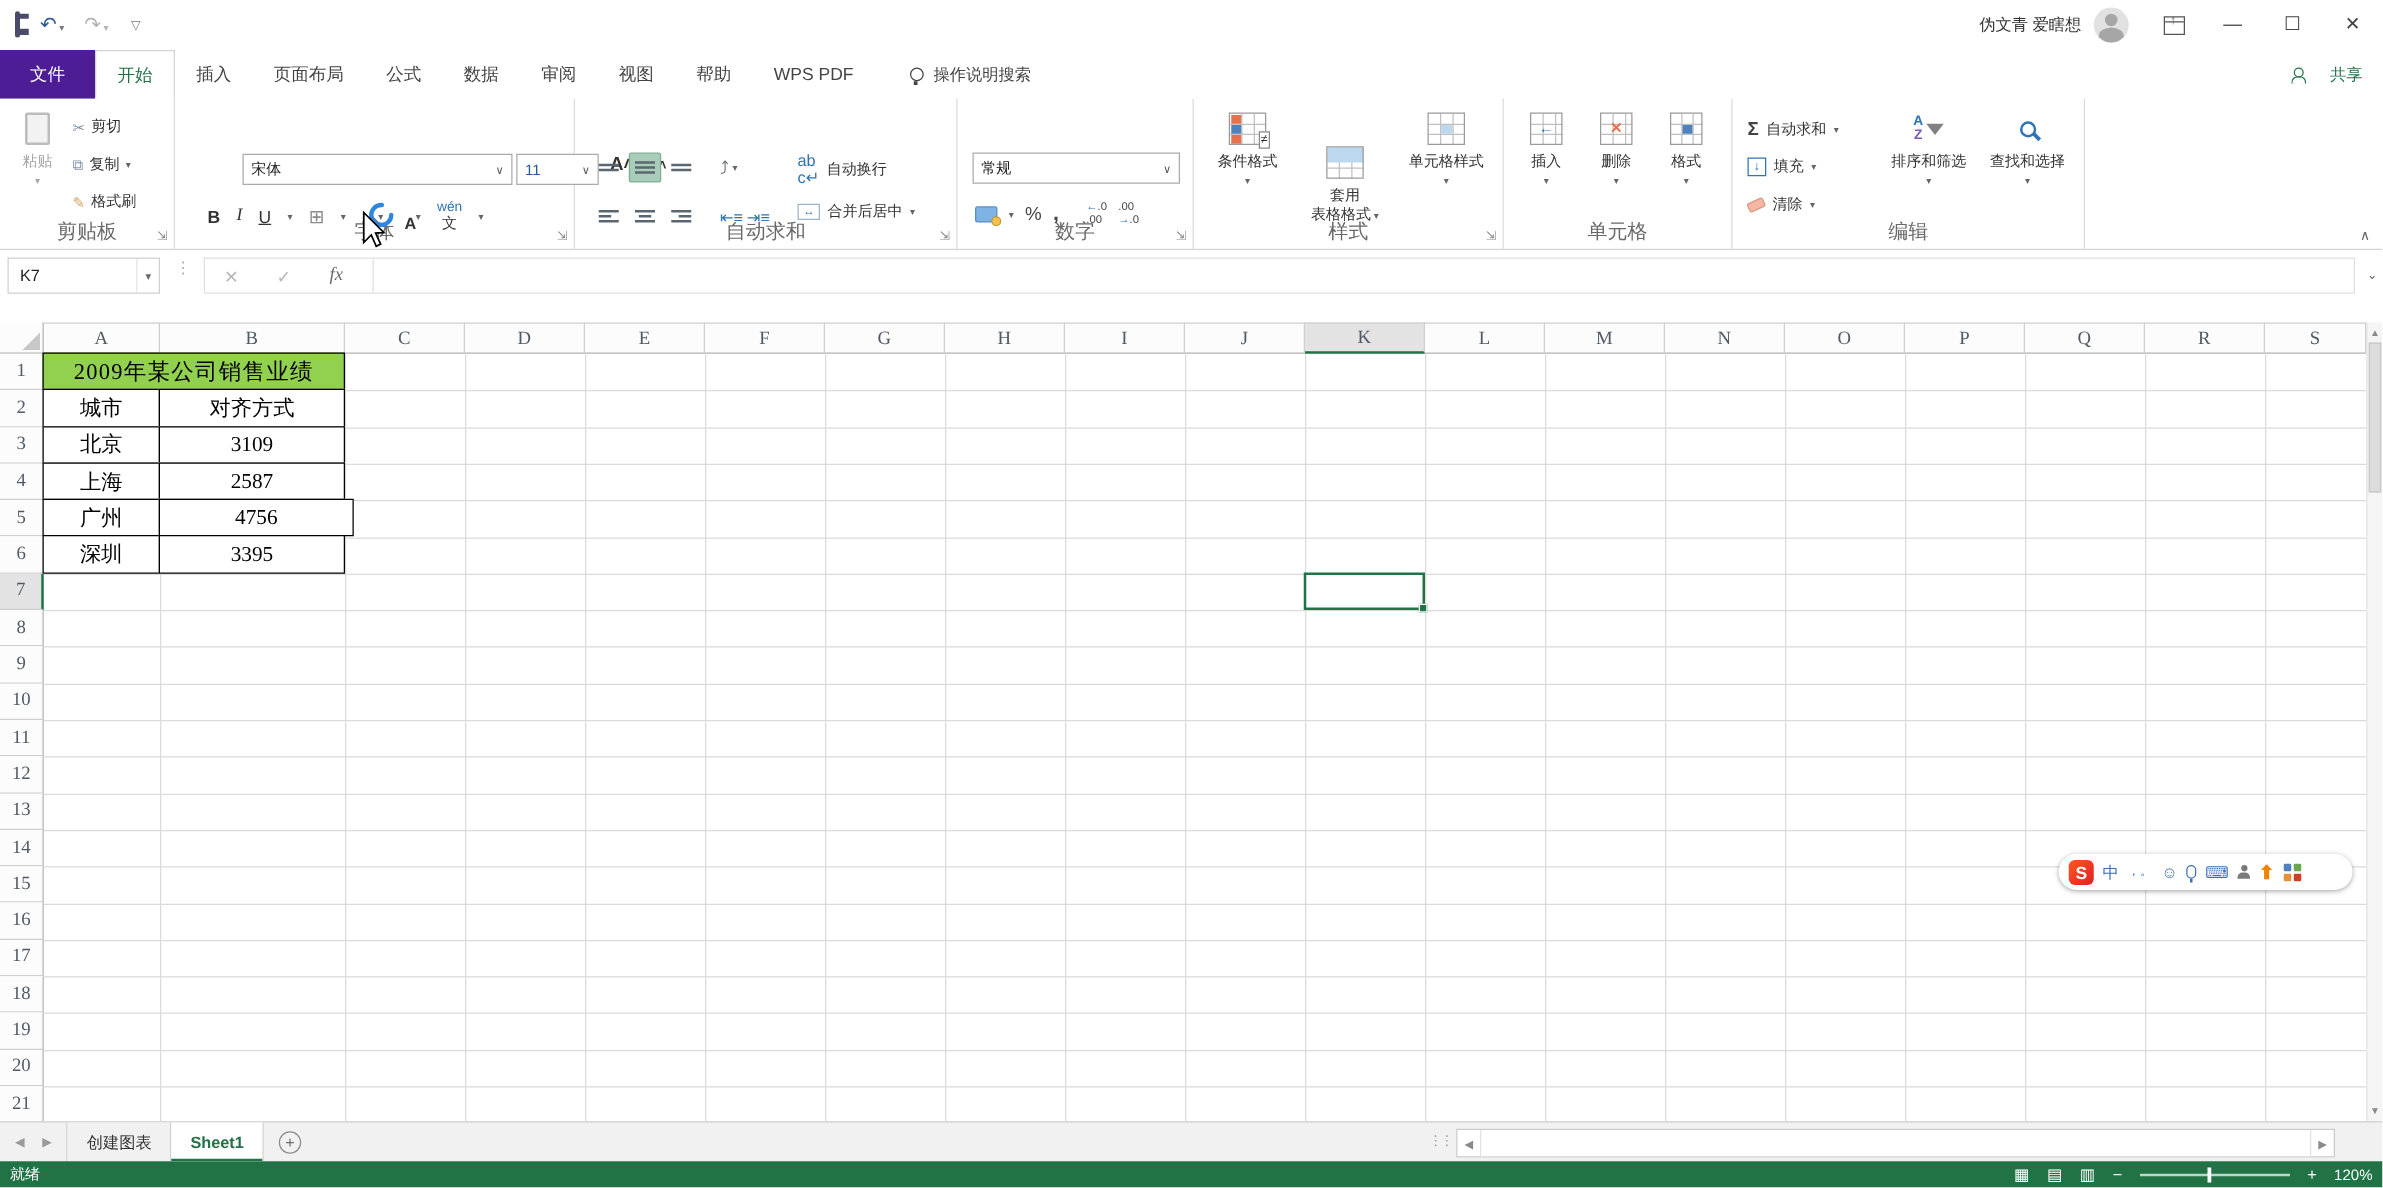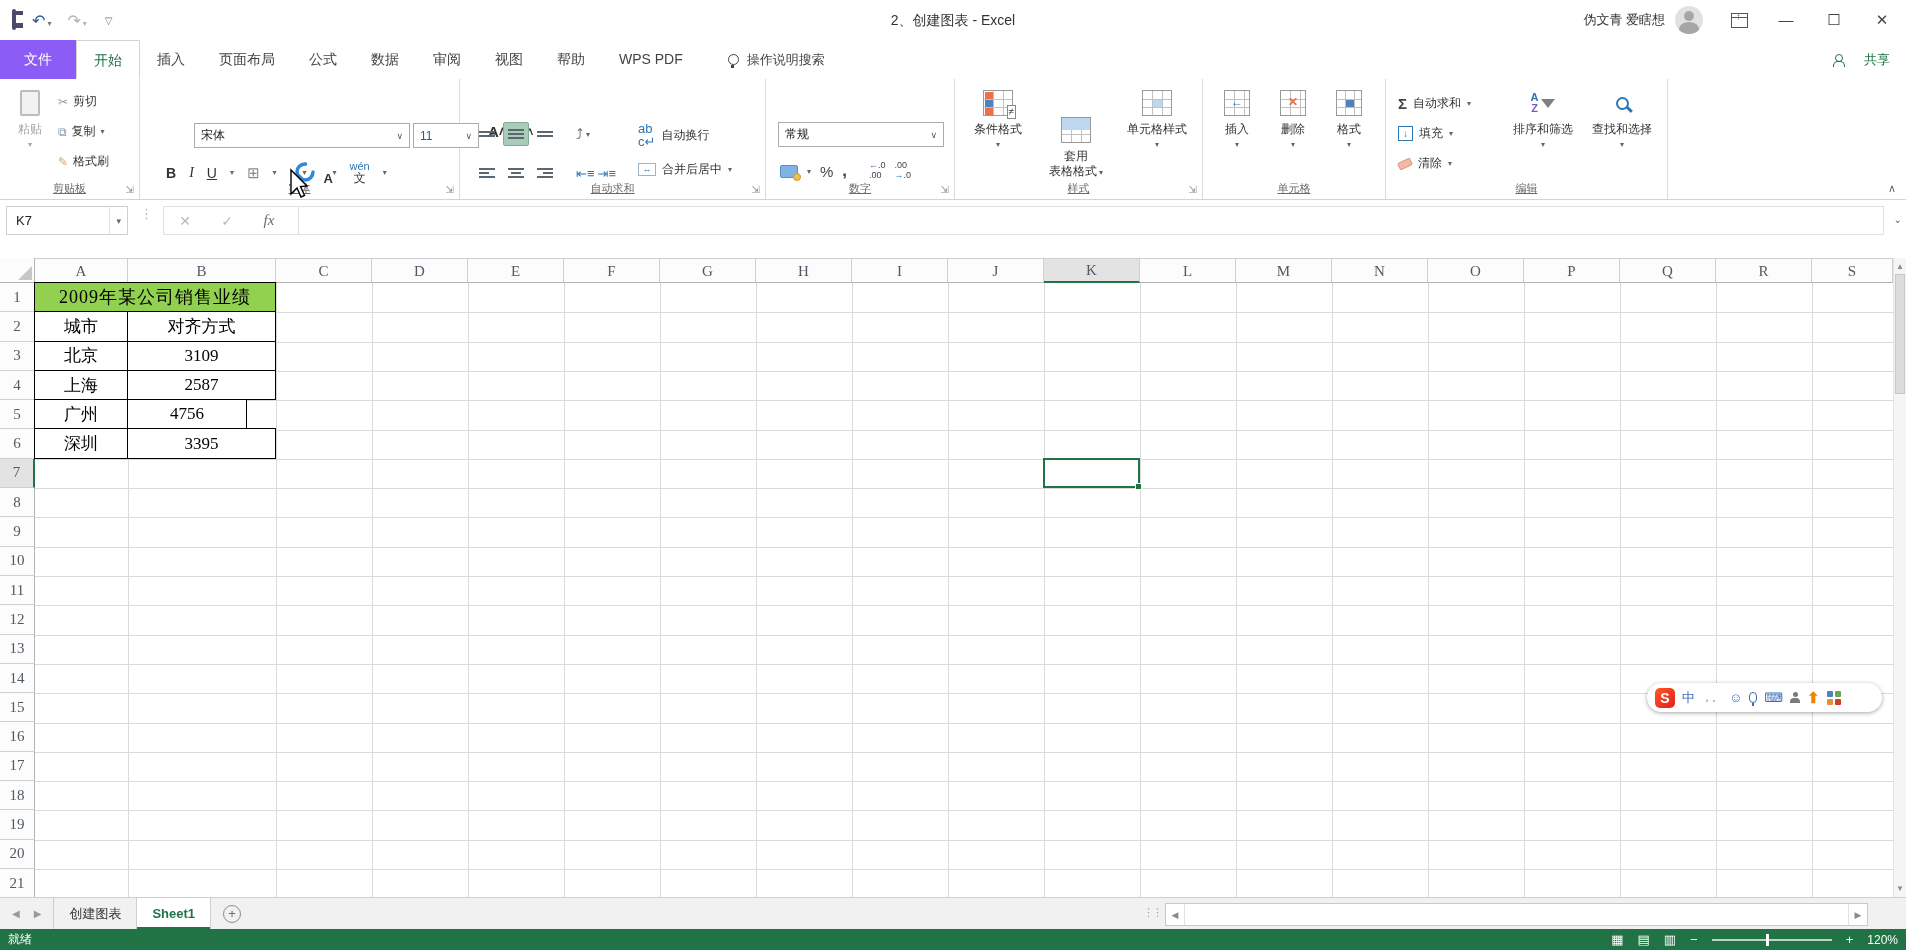--- a/index.html
+++ b/index.html
@@ -22,34 +22,34 @@
   .avatar:before { content:""; position:absolute; left:9px; top:5px; width:10px; height:10px; border-radius:50%; background:#a6a6a6; }
   .avatar:after { content:""; position:absolute; left:4px; top:16px; width:20px; height:14px; border-radius:50% 50% 0 0; background:#a6a6a6; }
   .ribbondisp { width:17px; height:15px; border:1px solid #555; position:relative; margin:0 14px; }
   .ribbondisp:before { content:"↑"; position:absolute; top:-3px; left:4px; font-size:10px; color:#555; }
   .ribbondisp:after { content:""; position:absolute; top:3px; left:0; right:0; height:1px; background:#555; }
   .winbtn { width:48px; height:40px; text-align:center; line-height:40px; font-size:15px; color:#444; }
 
   
   .tabrow { position:absolute; top:40px; left:0; right:0; height:39px; background:#fff; display:flex; align-items:flex-end; }
   .rtab { padding:0 17px; height:39px; line-height:39px; font-size:14px; color:#444; white-space:nowrap; }
-  .rtab.file { background:#8b5cf6; color:#fff; padding:0 24px; }
+  .rtab.file { background:#4c1d95; color:#fff; padding:0 24px; }
   .rtab.active { color:#217346; border:1px solid #d4d4d4; border-bottom:1px solid #fff; background:#fff; }
   .searchbox { display:flex; align-items:center; gap:8px; margin-left:28px; font-size:13px; color:#444; height:39px; }
   .bulb { width:11px; height:11px; border:1.5px solid #444; border-radius:50%; position:relative; }
   .bulb:after { content:""; position:absolute; left:2.5px; bottom:-4px; width:3px; height:3px; background:#444; }
   .share-area { position:absolute; right:16px; top:40px; height:39px; display:flex; align-items:center; gap:20px; color:#217346; font-size:13px; }
   .person { width:11px; height:12px; position:relative; }
   .person:before { content:""; position:absolute; left:2px; top:0; width:6px; height:6px; border:1.4px solid #217346; border-radius:50%; }
   .person:after { content:""; position:absolute; left:0; bottom:-1px; width:10px; height:5px; border:1.4px solid #217346; border-bottom:none; border-radius:5px 5px 0 0; }
 
   
   .ribbon { position:absolute; top:79px; left:0; right:0; height:121px; background:#fff; border-bottom:1px solid #d4d4d4; font-size:12px; color:#333; }
   .rgroup { position:absolute; top:0; bottom:0; border-right:1px solid #dcdcdc; }
-  .glabel { position:absolute; bottom:3px; left:0; right:0; text-align:center; font-size:11px; color:#696969;text-decoration:underline; }
+  .glabel { position:absolute; bottom:3px; left:0; right:0; text-align:center; font-size:16px; color:#696969; }
   .launcher { position:absolute; bottom:4px; right:5px; font-size:10px; color:#8a8a8a; }
   .rrow { position:absolute; display:flex; align-items:center; }
   .combo { border:1px solid #ababab; background:#fff; height:25px; display:flex; align-items:center; padding:0 6px; font-size:12px; color:#222; }
   .combo .cbx { margin-left:auto; padding-left:8px; color:#555; font-size:9px; }
   .caret { font-size:8px; color:#666; }
   .bigbtn { position:absolute; top:8px; bottom:20px; display:flex; flex-direction:column; align-items:center; justify-content:flex-start; gap:3px; text-align:center; line-height:1.25; }
   .bigbtn .bicon { height:32px; display:flex; align-items:center; justify-content:center; }
   .smallline { display:flex; align-items:center; gap:5px; font-size:12px; color:#333; }
   .bars { display:flex; flex-direction:column; gap:2px; width:16px; }
   .bars i { display:block; height:2px; background:#5b6770; }
@@ -151,21 +151,20 @@
 
 <div class="app">
 
   <div class="titlebar">
     <div class="qat">
       <span><span class="disk"></span></span>
       <span style="color:#2b5797;">↶<span class="mini-caret">▾</span></span>
       <span class="dim">↷<span class="mini-caret dim">▾</span></span>
       <span class="mini-caret" style="font-size:10px;">▽</span>
     </div>
-    <div class="win-title">2、创建图表 - Excel</div>
     <div class="tb-right">
       <span class="user-name">伪文青 爱瞎想</span>
       <span class="avatar"></span>
       <span class="ribbondisp"></span>
       <span class="winbtn">—</span>
       <span class="winbtn">☐</span>
       <span class="winbtn">✕</span>
     </div>
   </div>
 
@@ -566,21 +565,21 @@
         <div class="trow">
           <div class="tcell" style="width: 94px;">北京</div>
           <div class="tcell" style="width: 149px;">3109</div>
         </div>
         <div class="trow">
           <div class="tcell" style="width: 94px;">上海</div>
           <div class="tcell" style="width: 149px;">2587</div>
         </div>
         <div class="trow">
           <div class="tcell" style="width: 94px;">广州</div>
-          <div class="tcell" style="width: 120px;">4756</div>
+          <div class="tcell" style="width: 156px;">4756</div>
         </div>
         <div class="trow">
           <div class="tcell" style="width: 94px;">深圳</div>
           <div class="tcell" style="width: 149px;">3395</div>
         </div>
       </div>
     <div class="selcell" id="sel-cell" style="left: 1043px; top: 213.8px; width: 97px; height: 30.3px;">
         <span class="selhandle"></span>
       </div>
     <div class="vscroll">

